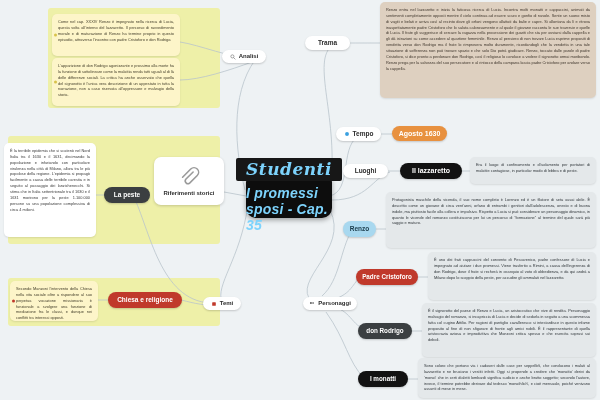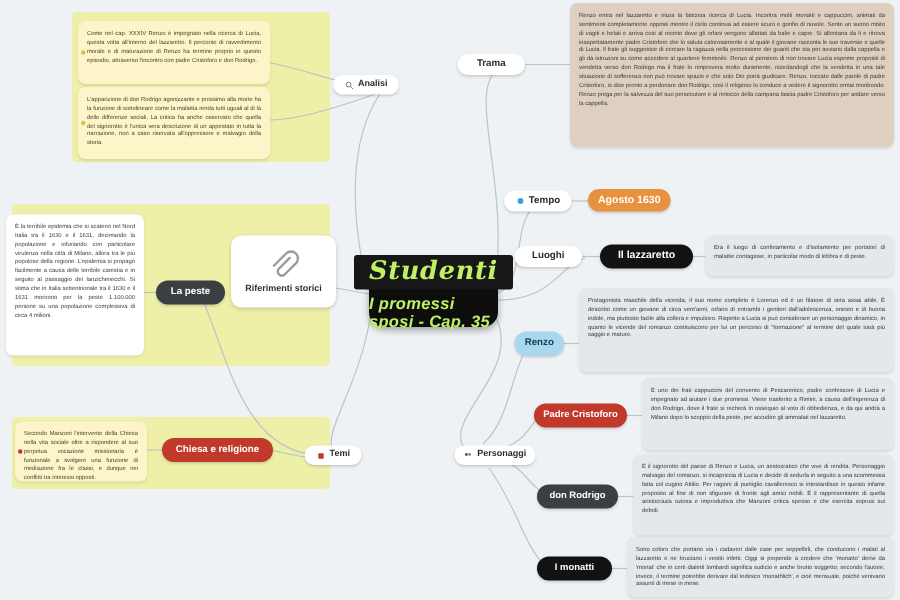--- a/index.html
+++ b/index.html
@@ -29,32 +29,32 @@
   }
   .pill-white{background:#ffffff;color:#2c2c2c;}
   .pill-dark{background:#3b3f41;color:#ffffff;}
   .pill-black{background:#121212;color:#ffffff;}
   .pill-orange{background:#e8913f;color:#ffffff;}
   .pill-red{background:#c0392b;color:#ffffff;}
   .pill-blue{background:#a8d8ef;color:#1a3b4a;}
 
   
   .central{
-    background:#0d0d0d;color:#bef264;border-radius:10px;
+    background:#0d0d0d;color:#7dd3fc;border-radius:10px;
     display:flex;flex-direction:column;align-items:center;justify-content:center;
     box-shadow:0 2px 5px rgba(0,0,0,.35);
   }
   .central-title{
     font-family:"DejaVu Serif", serif;
     font-style:italic;font-weight:bold;
     font-size:17px;letter-spacing:.5px;
     background:#171717;padding:1px 10px 2px 10px;border-radius:2px;
   }
   .central-sub{
-    font-size:11px;font-weight:bold;font-style:italic;
+    font-size:14px;font-weight:bold;font-style:italic;
     margin-top:4px;letter-spacing:.2px;
   }
 
   
   .card{
     position:absolute;box-sizing:border-box;
     border-radius:5px;
     font-size:3.9px;
     line-height:1.5;
     color:#3a3326;

